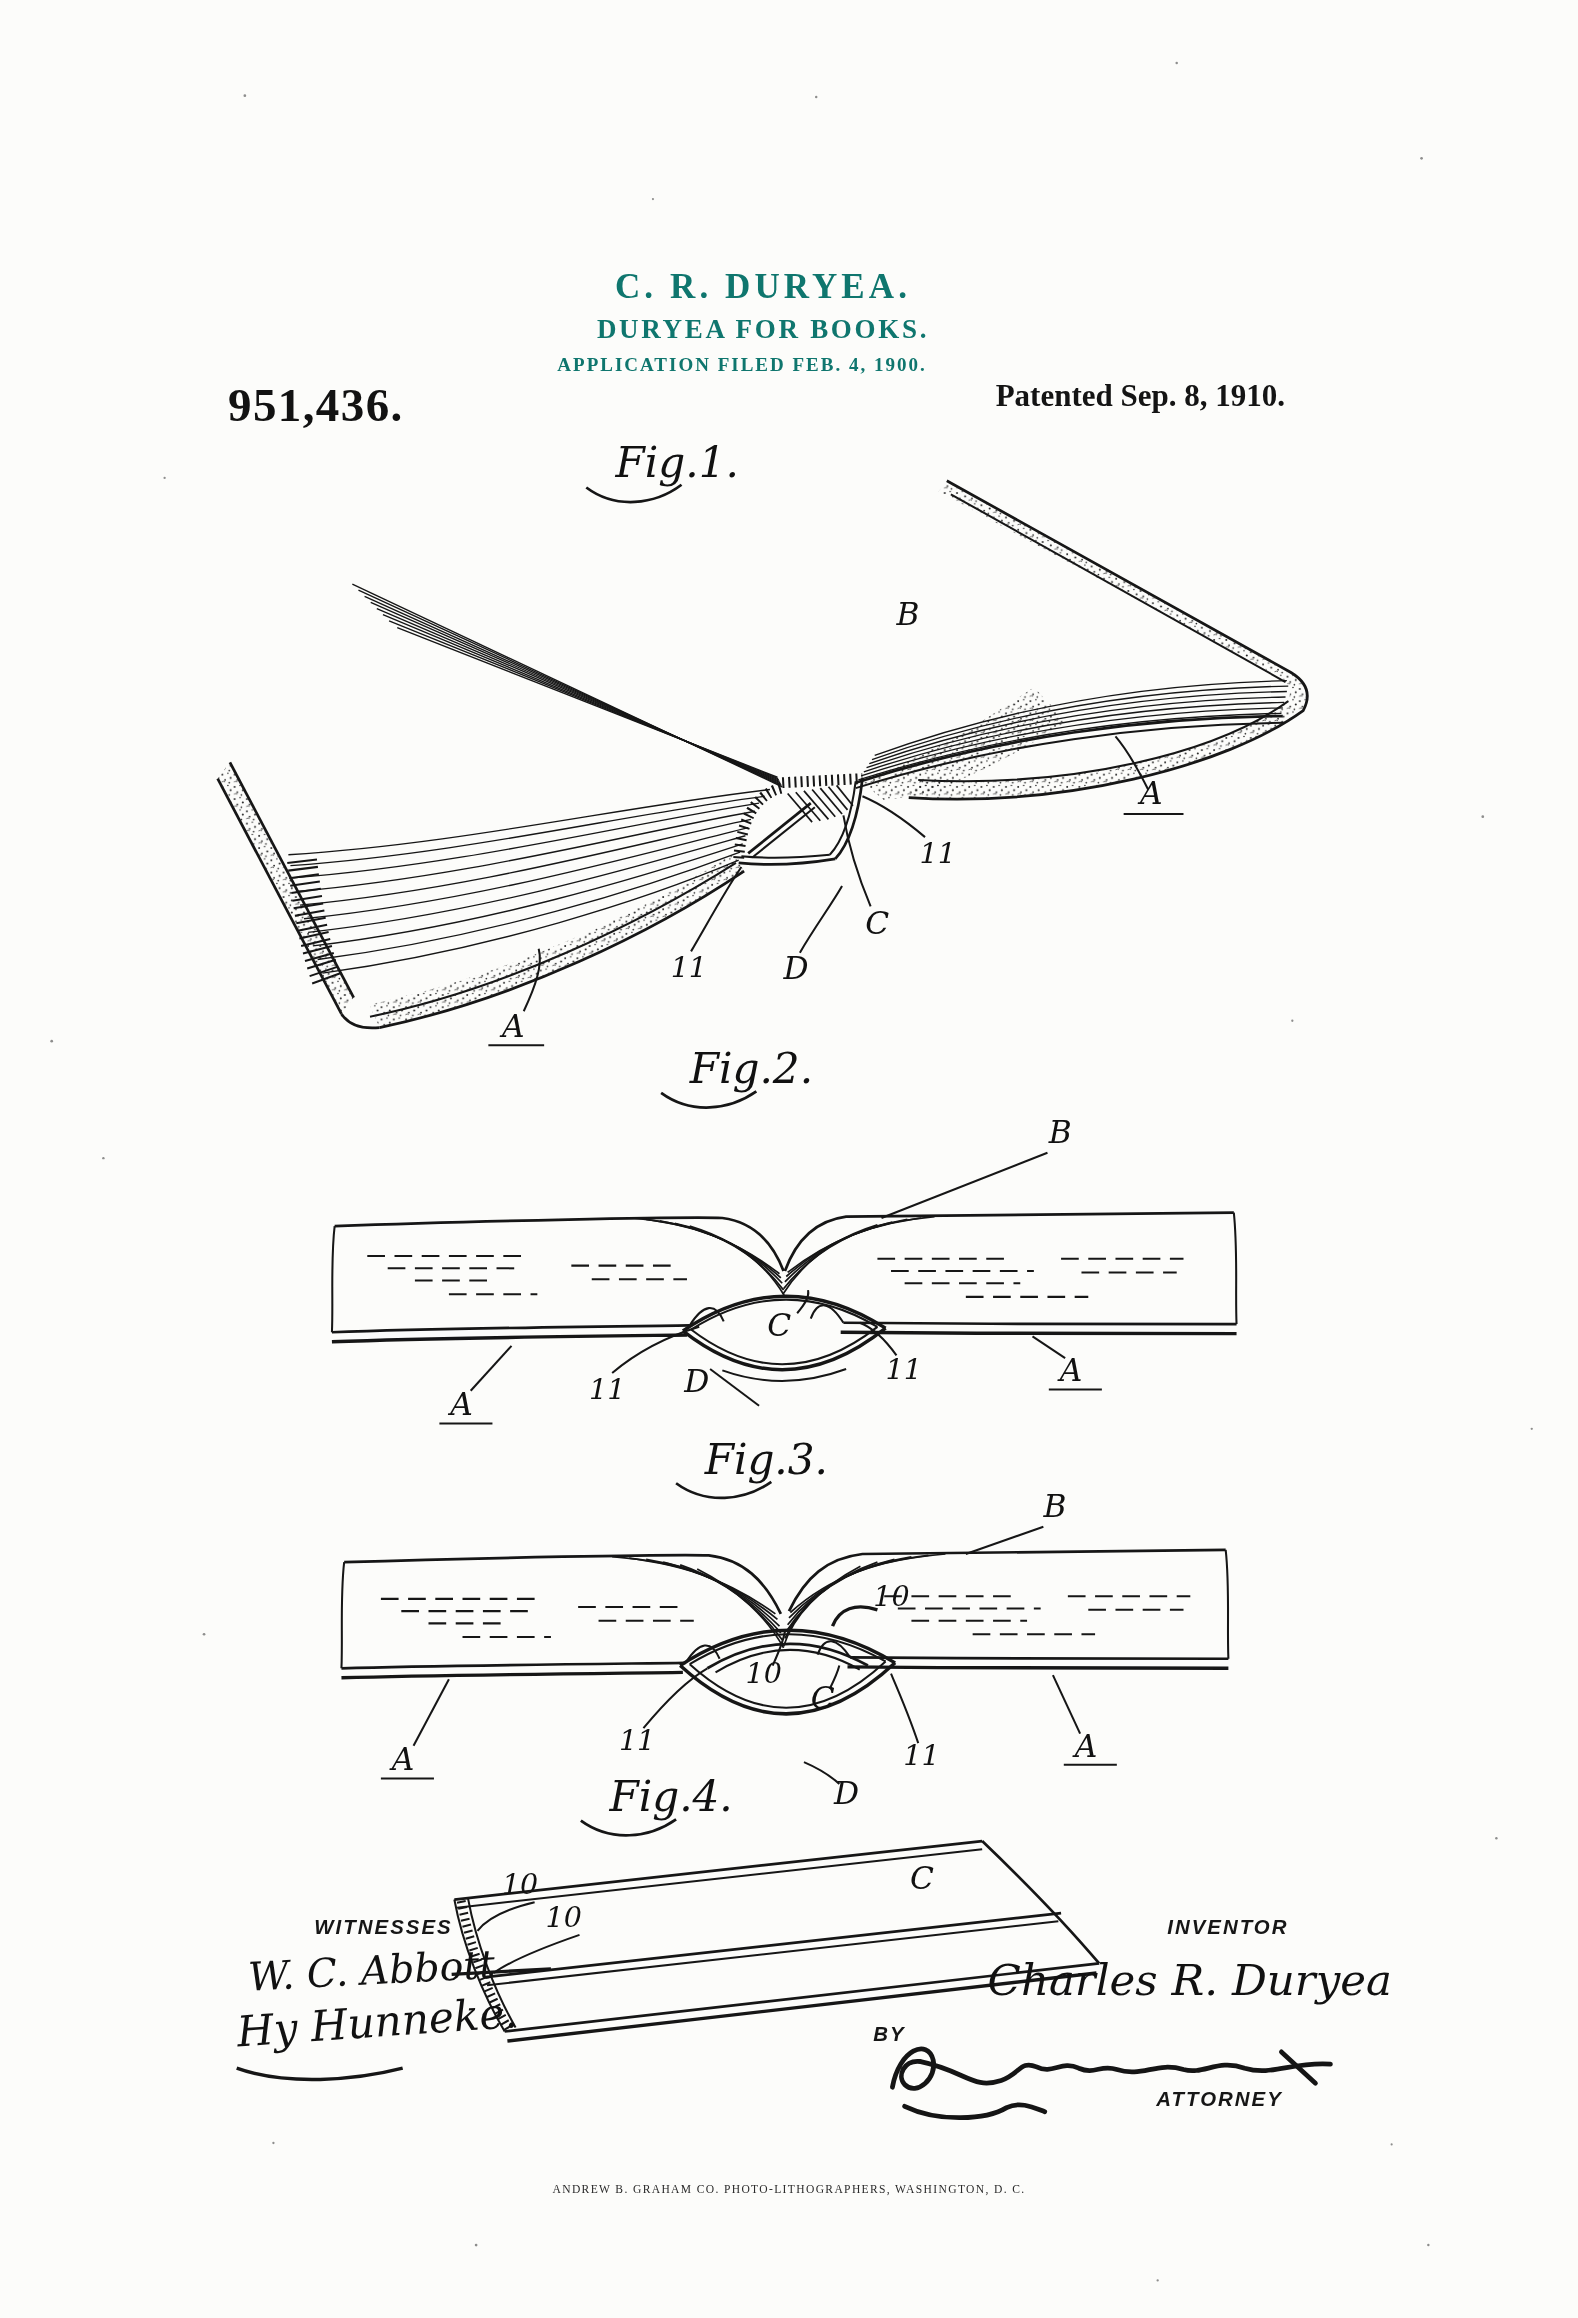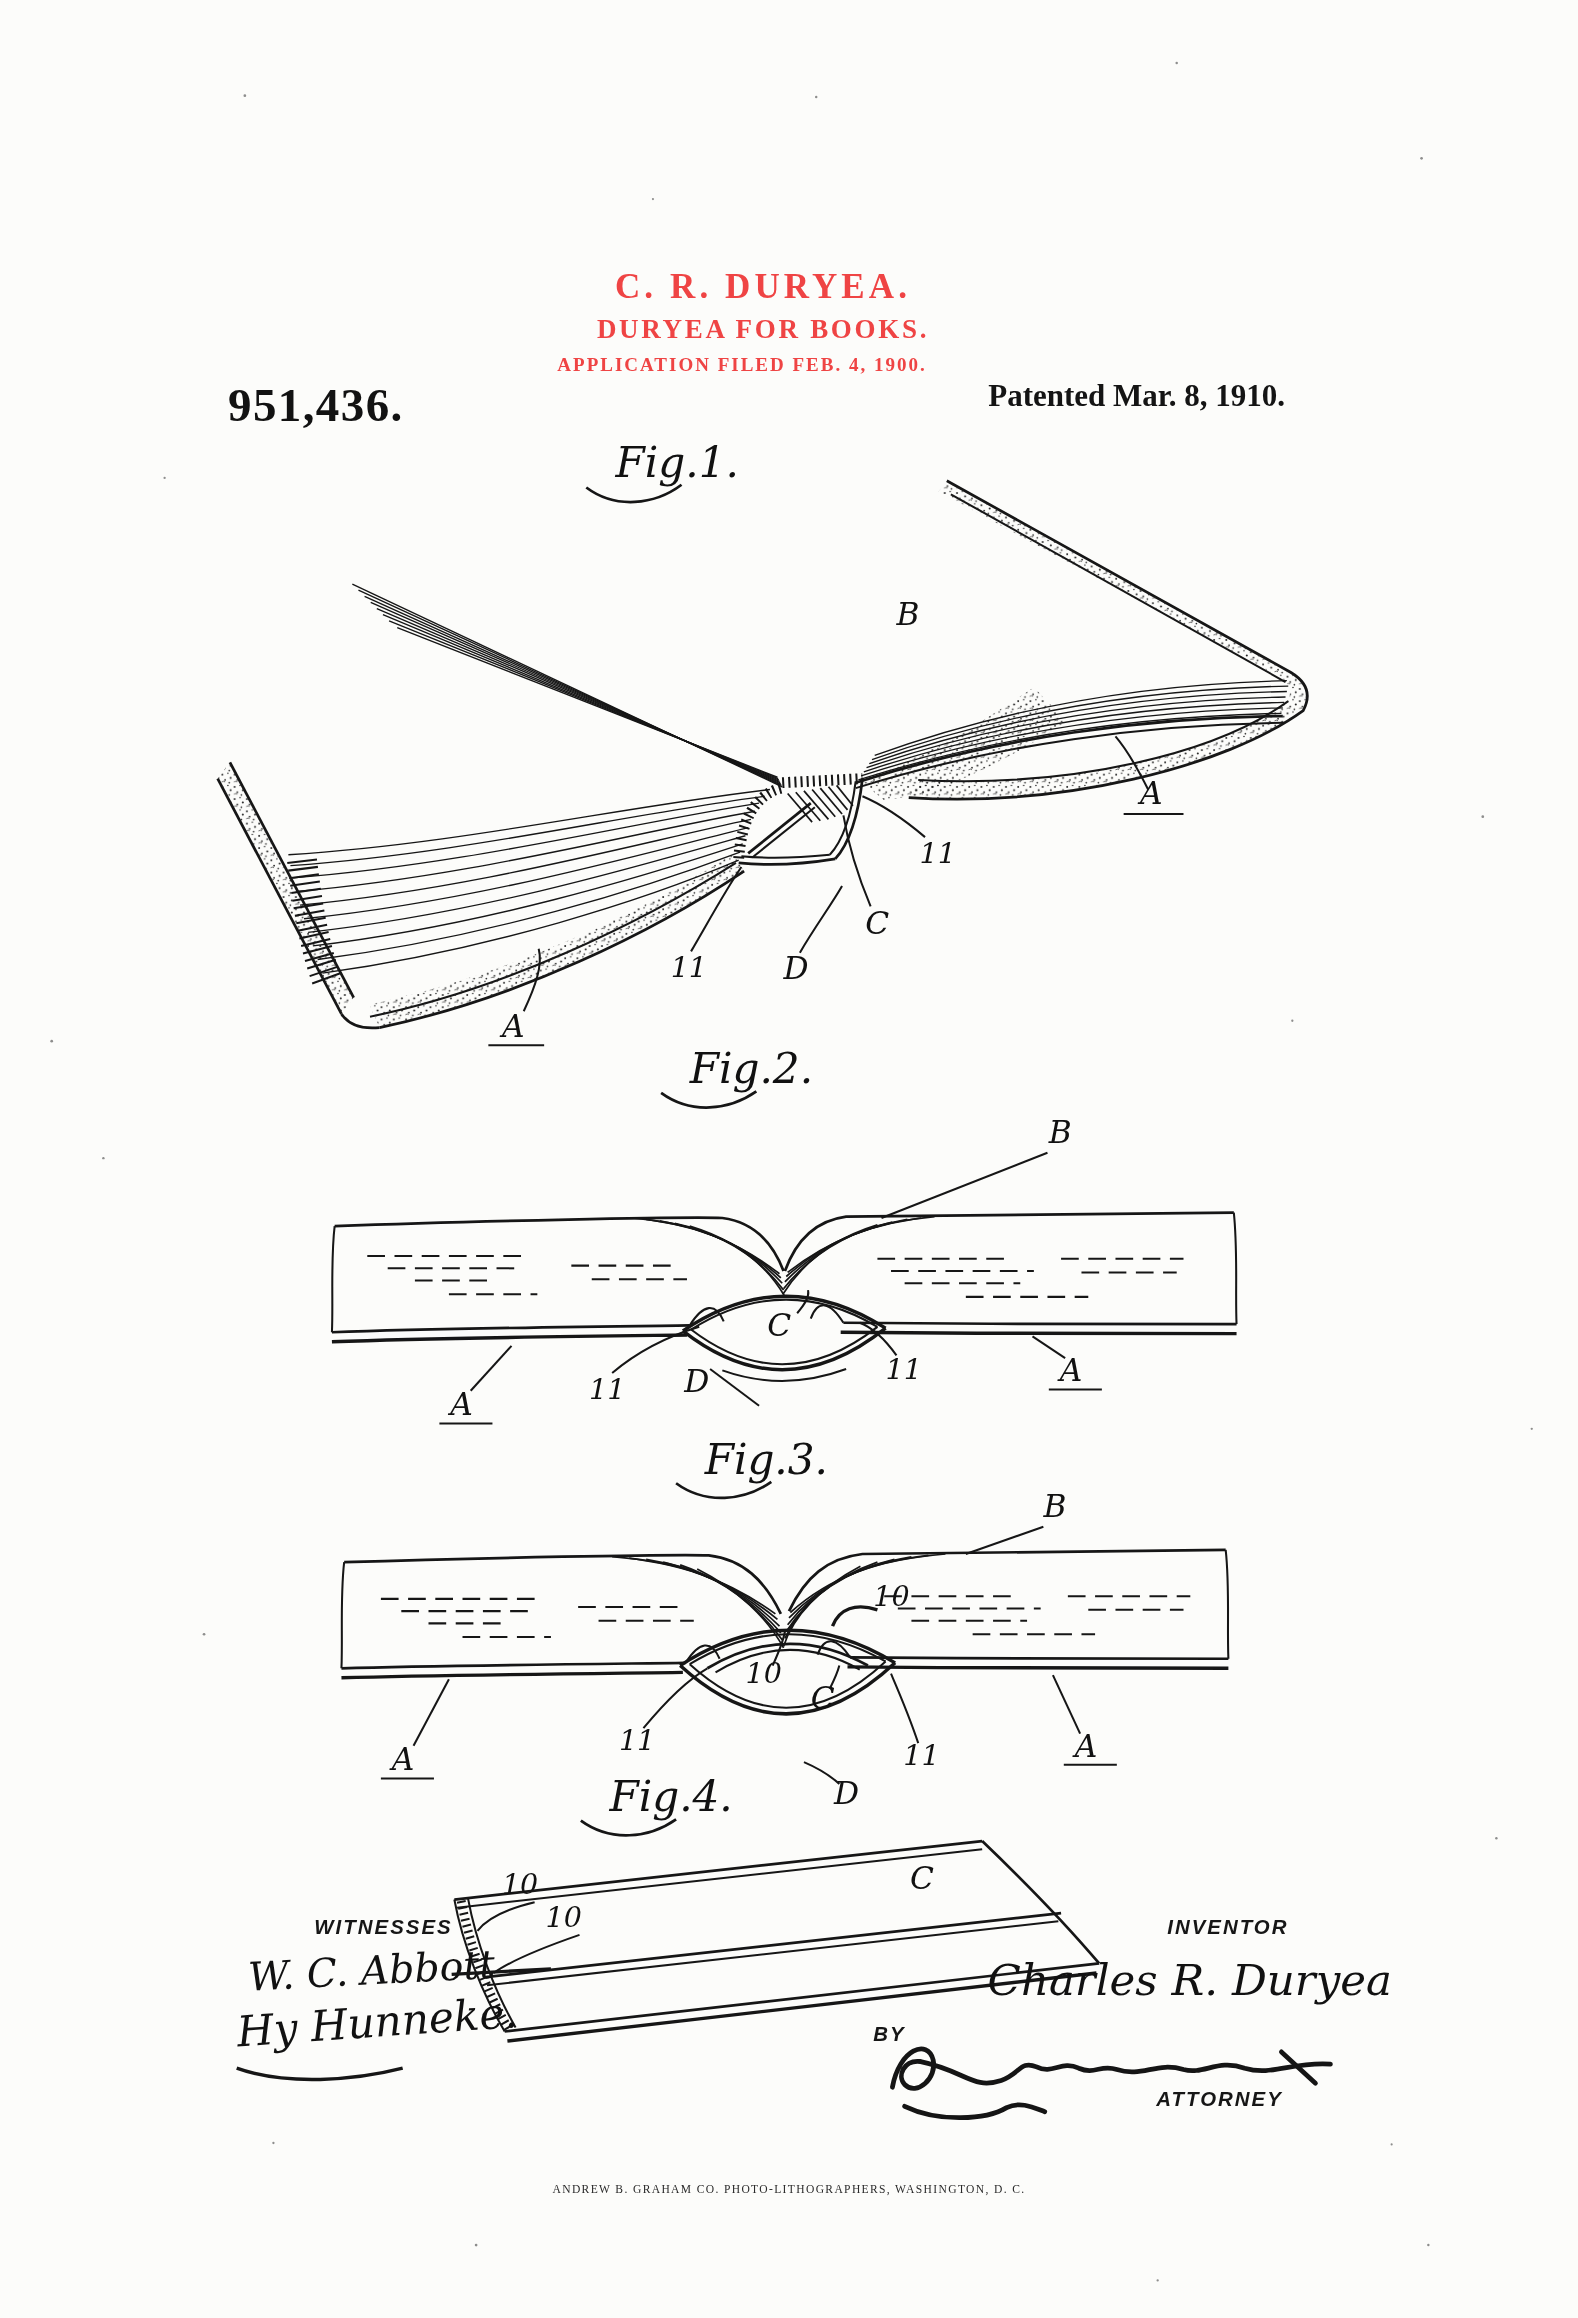--- a/index.html
+++ b/index.html
@@ -1,18 +1,18 @@
 <!DOCTYPE html>
 <html style="font-size:11px"><head>
 <meta charset="utf-8">
 <style>
   html,body{margin:0;padding:0;background:#e8e8e6;}
   .page{position:relative;width:1578px;height:2319px;background:#fcfcfa;overflow:hidden;
         font-family:"Liberation Serif",serif;color:#191919;}
-  .hline{position:absolute;transform:translateX(-50%);white-space:nowrap;color:#ef4444;}
+  .hline{position:absolute;transform:translateX(-50%);white-space:nowrap;color:#0f766e;}
   .t-inventor{left:763px;top:267px;font-size:35px;font-weight:bold;letter-spacing:4.1px;}
   .t-title{left:763px;top:314px;font-size:27px;font-weight:bold;letter-spacing:2.7px;}
   .t-appl{left:742px;top:354px;font-size:19px;font-weight:bold;letter-spacing:2px;}
   .t-patnum{position:absolute;left:228px;top:378px;font-size:47px;font-weight:bold;letter-spacing:1.4px;color:#121212;}
   .t-patented{position:absolute;right:293px;top:378px;font-size:31px;font-weight:bold;color:#141414;}
   svg text{fill:#161616;}
   .figlabel{font-family:"DejaVu Serif",serif;font-style:italic;font-size:62px;fill:#111;}
   .ref{font-family:"DejaVu Serif",serif;font-style:italic;font-size:46px;fill:#111;}
   .refsm{font-family:"DejaVu Serif",serif;font-style:italic;font-size:42px;fill:#111;}
   .capslant{font-family:"Liberation Sans",sans-serif;font-weight:bold;font-style:italic;font-size:30px;letter-spacing:3px;fill:#161616;}
@@ -22,21 +22,21 @@
 </style>
 </head>
 <body>
 
 <div class="page">
 
   <div class="hline t-inventor">C. R. DURYEA.</div>
   <div class="hline t-title">DURYEA FOR BOOKS.</div>
   <div class="hline t-appl">APPLICATION FILED FEB. 4, 1900.</div>
   <div class="t-patnum">951,436.</div>
-  <div class="t-patented">Patented Mar. 8, 1910.</div>
+  <div class="t-patented">Patented Sep. 8, 1910.</div>
 
   <svg width="1578" height="2319" viewBox="0 0 2320 3408" xmlns="http://www.w3.org/2000/svg">
     <defs>
       <pattern id="stip" width="18" height="18" patternUnits="userSpaceOnUse">
         <circle cx="3" cy="4" r="1.4" fill="#222"></circle>
         <circle cx="11" cy="2" r="1.1" fill="#222"></circle>
         <circle cx="15" cy="9" r="1.5" fill="#222"></circle>
         <circle cx="7" cy="12" r="1.3" fill="#222"></circle>
         <circle cx="13" cy="16" r="1.2" fill="#222"></circle>
         <path d="M2,15 q3,-2 5,0" stroke="#222" fill="none" stroke-width="1"></path>

